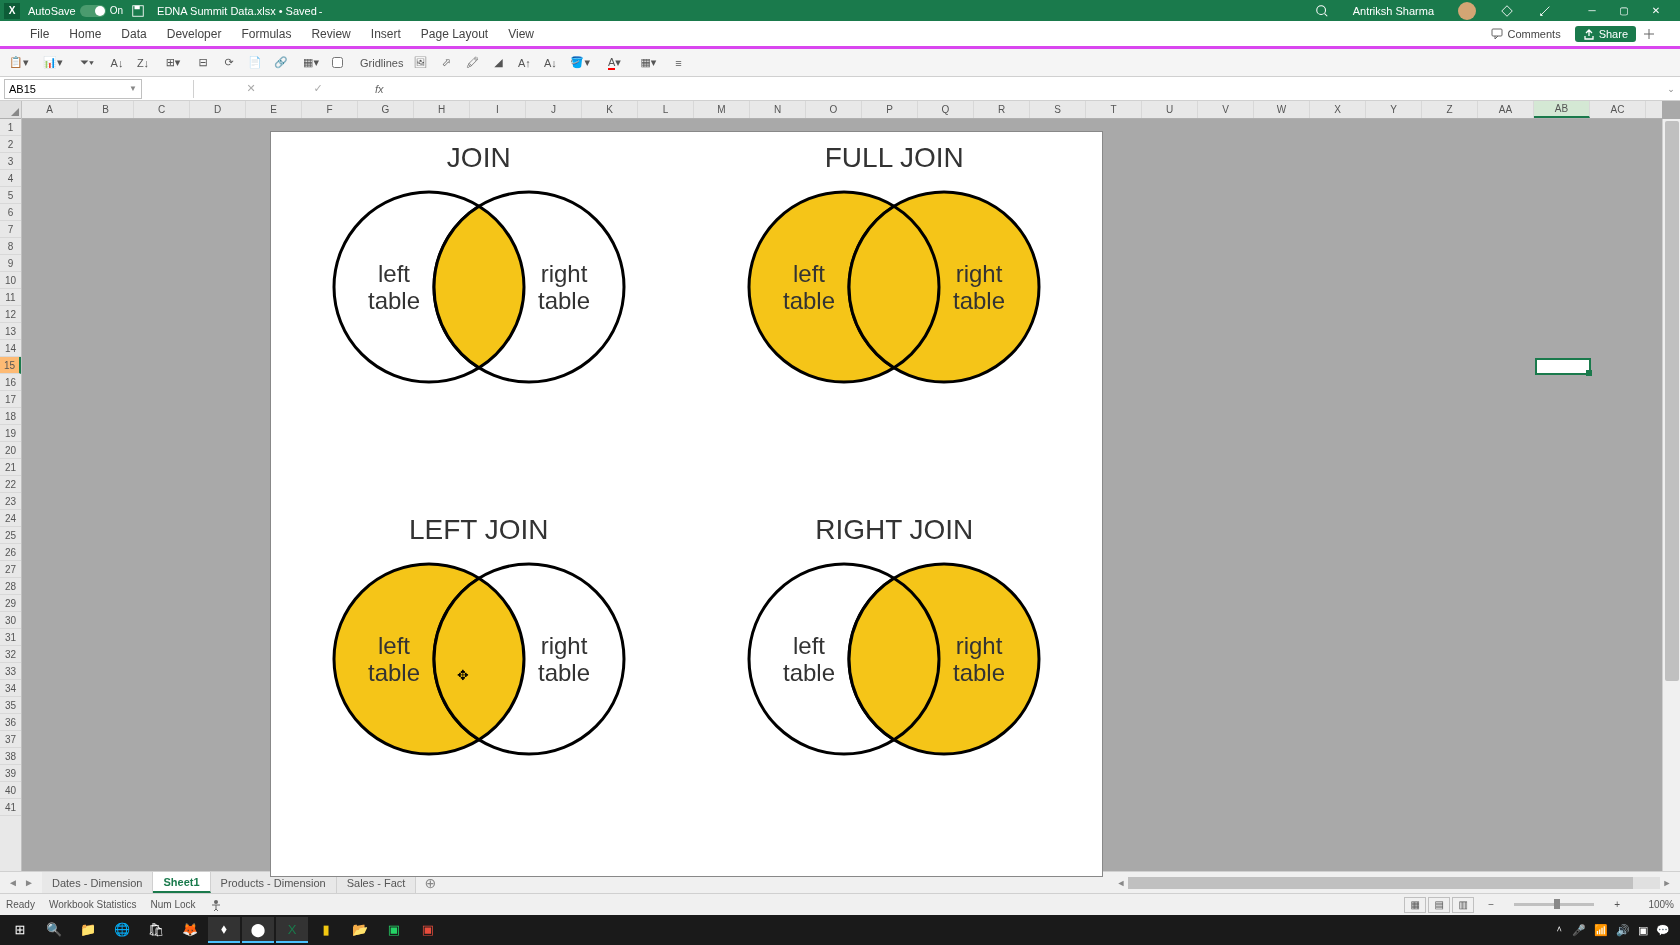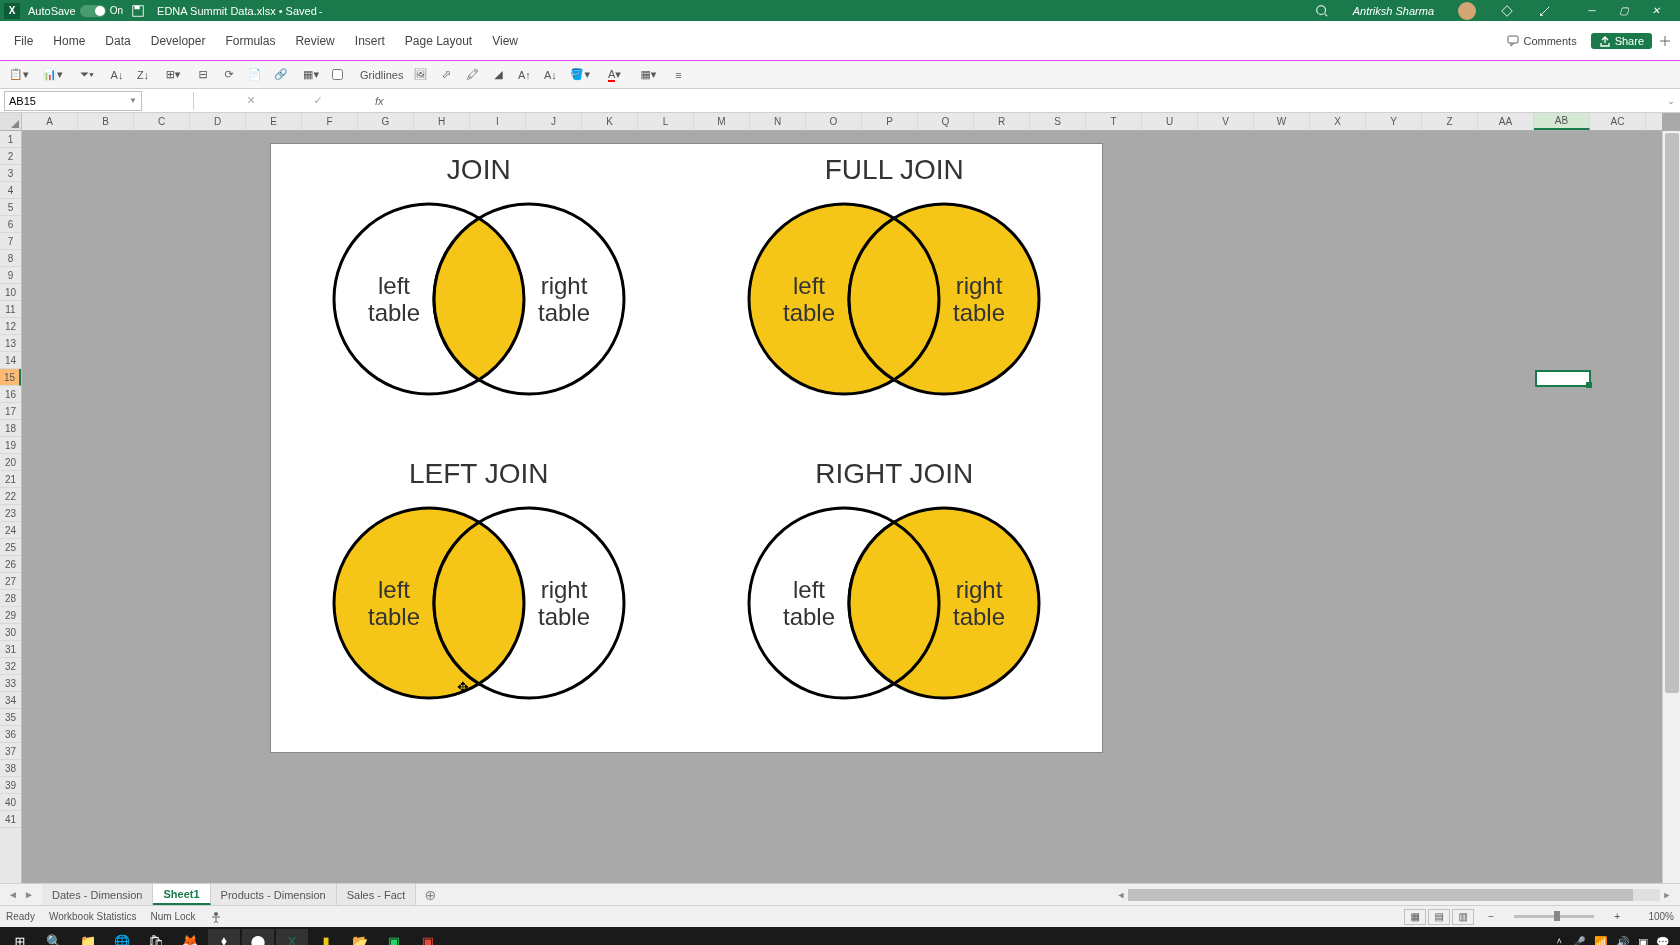--- a/index.html
+++ b/index.html
@@ -7,28 +7,28 @@
 
 
 .title-bar { height: 21px; background: #1a7a4c; display: flex; align-items: center; color: #fff; font-size: 11px; padding: 0 4px; }
 .title-bar .excel-icon { width: 16px; height: 16px; background: #0d5c37; margin-right: 8px; display: flex; align-items: center; justify-content: center; font-weight: bold; font-size: 10px; }
 .autosave { display: flex; align-items: center; gap: 4px; margin-right: 8px; }
 .toggle { width: 26px; height: 12px; background: #4a9b6e; border-radius: 6px; position: relative; }
 .toggle::after { content:''; position: absolute; left: 1px; top: 1px; width: 10px; height: 10px; background: #fff; border-radius: 50%; }
 .toggle.on::after { left: auto; right: 1px; }
 .save-icon { width: 14px; height: 14px; margin-right: 12px; }
 .title-spacer { flex: 1; }
-.title-right { display: flex; align-items: center; gap: 24px; padding-right: 4px; font-style: italic; }
+.title-right { display: flex; align-items: center; gap: 24px; padding-right: 4px; }
 .title-right .icon { width: 14px; height: 14px; }
 .avatar { width: 18px; height: 18px; border-radius: 50%; background: #d4a574; }
 .win-controls { display: flex; gap: 0; }
 .win-controls div { width: 32px; height: 21px; display: flex; align-items: center; justify-content: center; font-size: 10px; }
 
 
-.ribbon-tabs { height: 40px; background: #fff; display: flex; align-items: center; border-bottom: 1px solid #d946ef; padding: 0 4px; font-size: 12px; }
+.ribbon-tabs { height: 28px; background: #fff; display: flex; align-items: center; border-bottom: 3px solid #d946ef; padding: 0 20px; font-size: 12px; }
 .ribbon-tab { padding: 0 10px; height: 100%; display: flex; align-items: center; cursor: pointer; color: #444; }
 .ribbon-spacer { flex: 1; }
 .comments-btn, .share-btn { display: flex; align-items: center; gap: 4px; padding: 2px 8px; font-size: 11px; border-radius: 3px; }
 .share-btn { background: #1a7a4c; color: #fff; margin: 0 6px; }
 .comments-btn { color: #444; }
 
 
 .toolbar { height: 28px; background: #f5f5f5; border-bottom: 1px solid #d0d0d0; display: flex; align-items: center; padding: 0 6px; gap: 8px; }
 .tool-icon { width: 18px; height: 18px; display: flex; align-items: center; justify-content: center; font-size: 11px; color: #555; }
 .tool-icon.drop { width: 26px; }
@@ -282,21 +282,21 @@
       <div class="col-header" style="width: 56px;">W</div>
       <div class="col-header" style="width: 56px;">X</div>
       <div class="col-header" style="width: 56px;">Y</div>
       <div class="col-header" style="width: 56px;">Z</div>
       <div class="col-header" style="width: 56px;">AA</div>
       <div class="col-header active" style="width: 56px;">AB</div>
       <div class="col-header" style="width: 56px;">AC</div>
     </div>
   <div class="grid-body">
 
-    <div class="image-panel" style="left:248px; top:12px; width:833px; height:610px;">
+    <div class="image-panel" style="left:248px; top:12px; width:833px; height:746px;">
       <div class="venn-grid" id="venn-grid">
           <div class="venn-cell">
             <div class="venn-title">JOIN</div>
             <svg class="venn-svg" viewBox="0 0 340 210">
     <circle cx="120" cy="105" r="95" fill="#fff" stroke="#000000" stroke-width="3"></circle>
     <circle cx="220" cy="105" r="95" fill="#fff" stroke="#000000" stroke-width="3"></circle>
     <path d="M 170 24.22252789298244 A 95 95 0 0 1 170 185.77747210701756 A 95 95 0 0 1 170 24.22252789298244 Z" fill="#f5c518" stroke="#000000" stroke-width="3"></path>
     <text x="85" y="100" font-size="24" fill="#333" text-anchor="middle" font-family="Arial">left</text>
     <text x="85" y="127" font-size="24" fill="#333" text-anchor="middle" font-family="Arial">table</text>
     <text x="255" y="100" font-size="24" fill="#333" text-anchor="middle" font-family="Arial">right</text>

